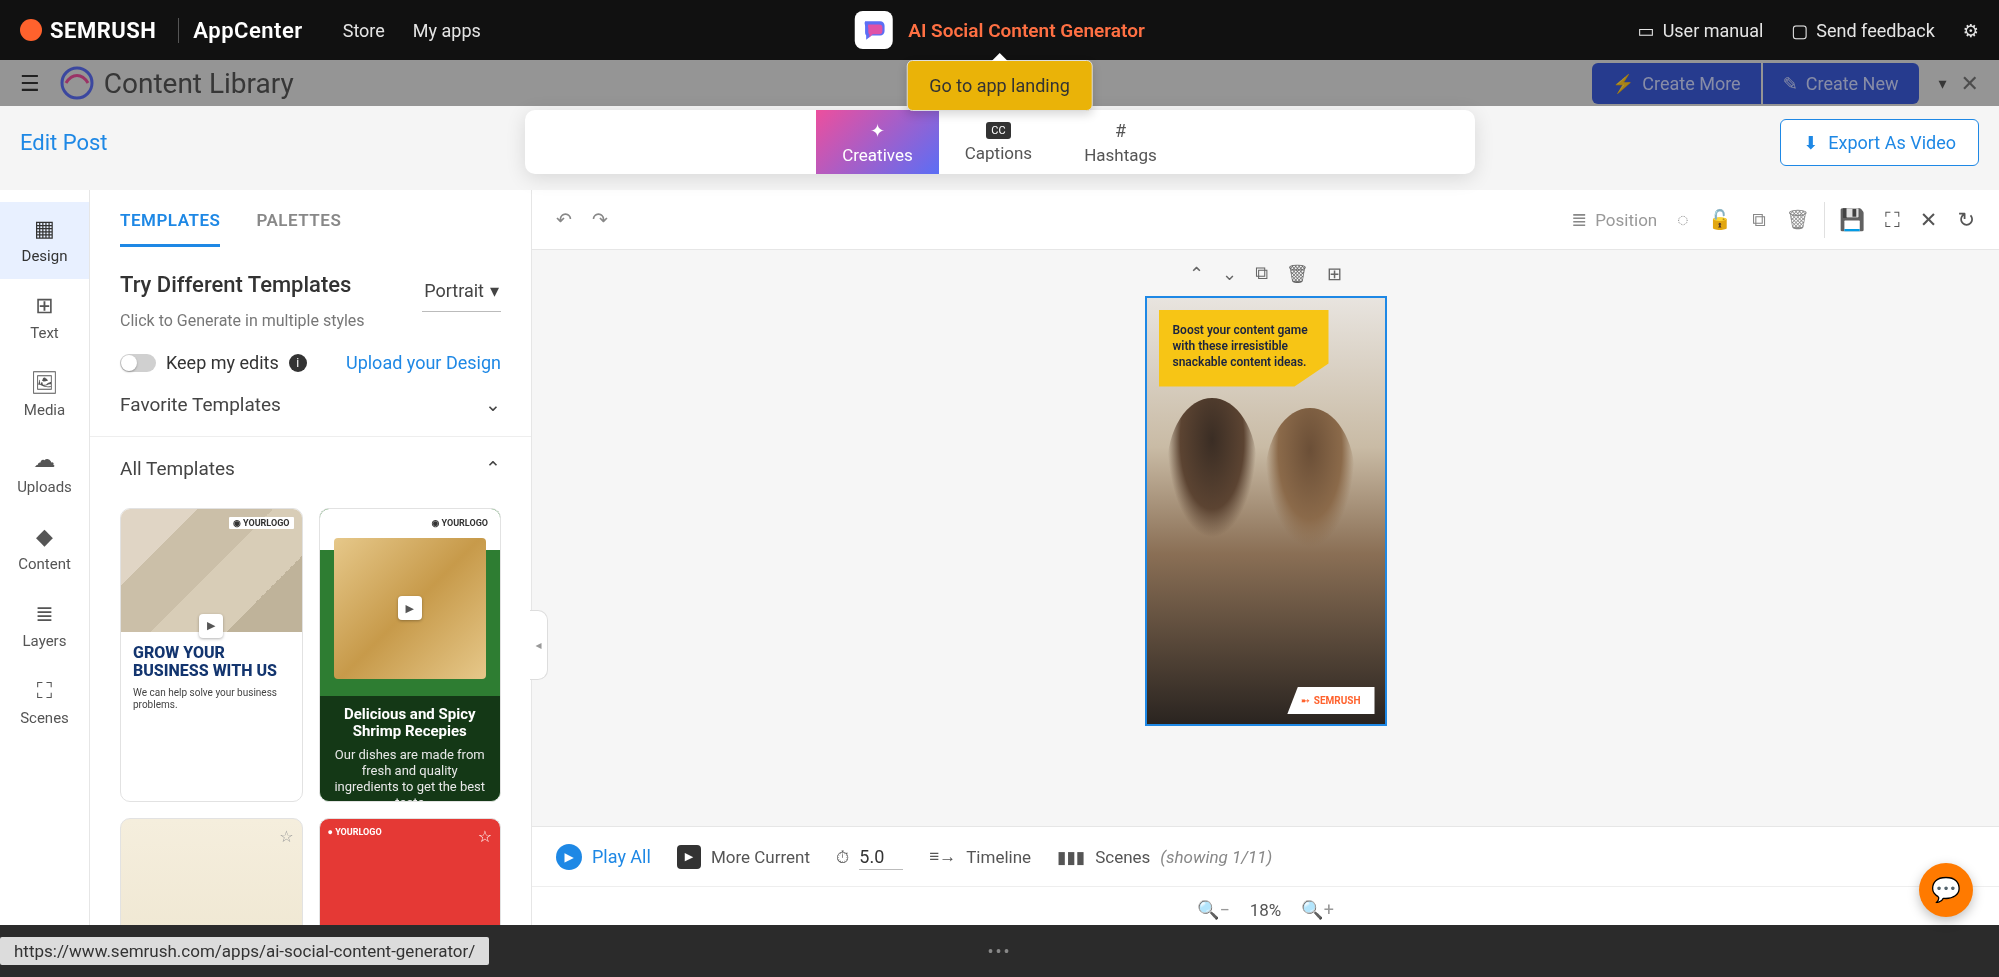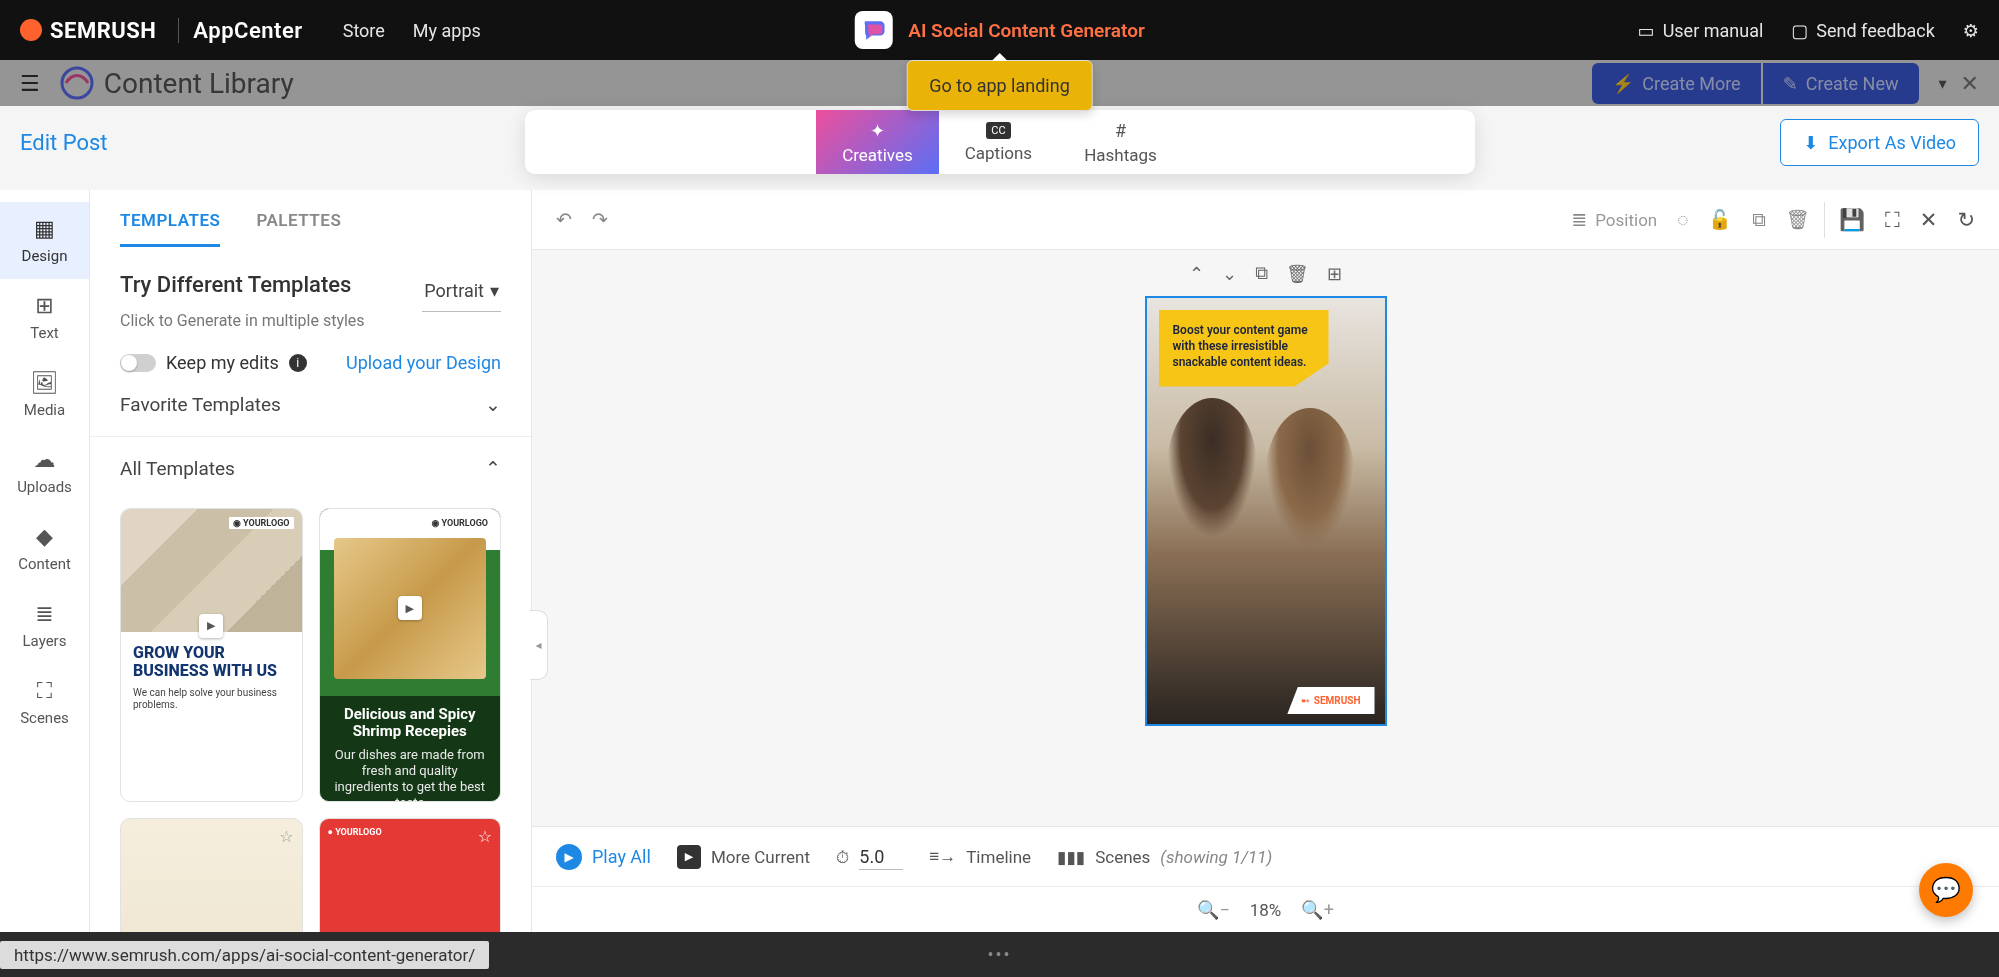--- a/index.html
+++ b/index.html
@@ -127,21 +127,21 @@
 .playbar .playall-label { color:#1e88e5; font-size:18px; }
 .playbar .dur-input { border:none; border-bottom:1px solid #bbb; width:44px; font-size:18px; text-align:left; background:transparent; color:#333; padding:2px 0; }
 .playbar .pbgroup { display:flex; align-items:center; gap:10px; }
 .playbar .scenes-count { color:#888; font-style:italic; }
 
 
 .zoombar { height:46px; display:flex; align-items:center; justify-content:center; gap:20px; font-size:17px; color:#555; border-top:1px solid #eee; background:#fff; }
 .zoombar button { background:none; border:none; color:#999; font-size:18px; cursor:pointer; }
 
 
-.status-bar { position:absolute; bottom:0; left:0; right:0; height:45px; background:#2b2b2b; color:#ddd; display:flex; align-items:center; padding:0 0; }
+.status-bar { position:absolute; bottom:0; left:0; right:0; height:52px; background:#2b2b2b; color:#ddd; display:flex; align-items:center; padding:0 0; }
 .status-bar .url-chip { background:#dcdcdc; color:#333; padding:4px 14px; font-size:17px; border-radius:2px; }
 .status-bar .dots { position:absolute; left:50%; transform:translateX(-50%); color:#888; font-size:18px; letter-spacing:2px; }
 
 
 .intercom { position:absolute; right:26px; bottom:60px; width:54px; height:54px; background:#ff7a00; border-radius:50%; display:flex; align-items:center; justify-content:center; color:#fff; font-size:24px; cursor:pointer; box-shadow:0 4px 12px rgba(0,0,0,0.25); z-index:400; }
 
 svg { display:block; }
 </style>
 </head>
 <body>

